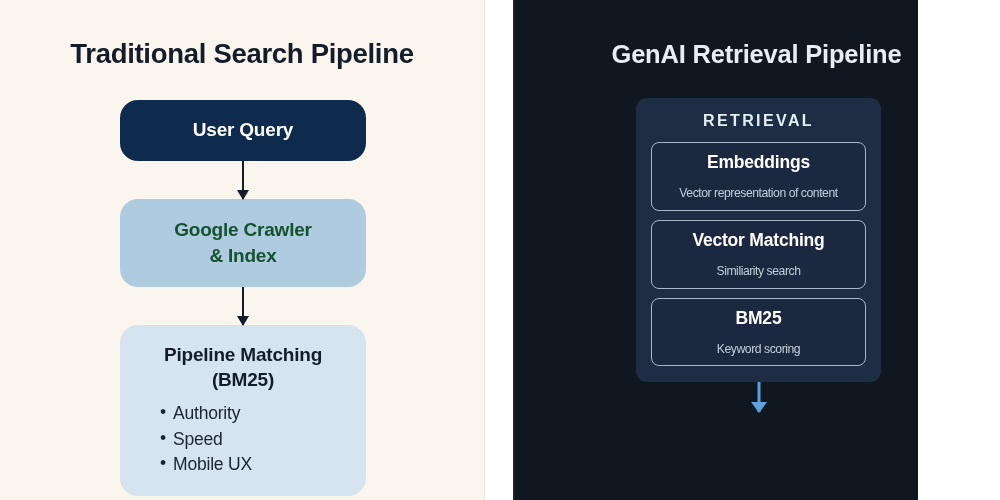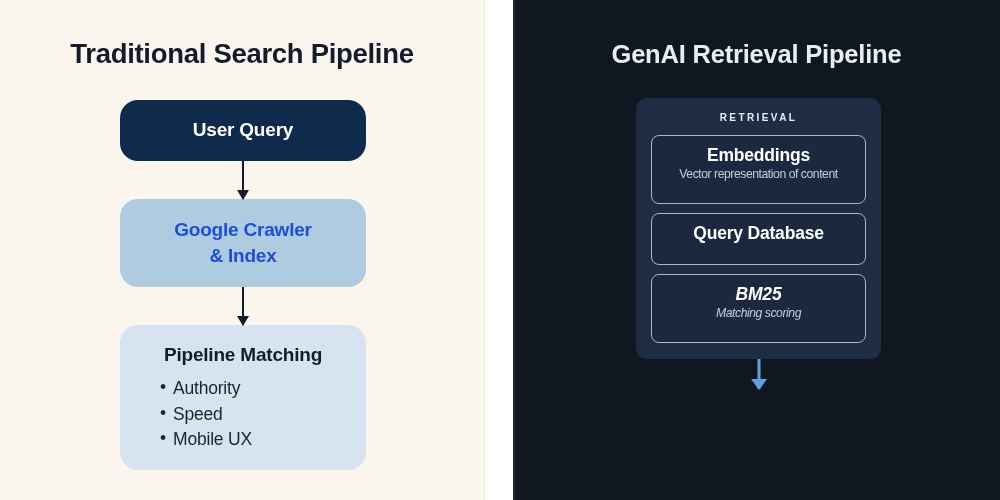--- a/index.html
+++ b/index.html
@@ -57,21 +57,21 @@
   .node-dark {
     background: #0E2A4D;
     color: #FFFFFF;
     padding: 19px 10px 20px;
     font-size: 19px;
     font-weight: bold;
     letter-spacing: -0.2px;
   }
   .node-mid {
     background: #AECBE0;
-    color: #1d4ed8;
+    color: #14532d;
     padding: 18px 10px 19px;
     font-size: 19px;
     font-weight: bold;
     line-height: 1.35;
     letter-spacing: -0.2px;
   }
   .node-light {
     background: #D6E4EF;
     color: #141C2B;
     padding: 17px 10px 18px;
@@ -138,21 +138,21 @@
     content: "";
     position: absolute;
     left: 0; top: 0;
     width: 1px; height: 100%;
     background: #EFE9DC;
   }
 
   
   .panel-right {
     position: relative;
-    width: 487px;
+    width: 405px;
     height: 500px;
     background: #0F1720;
     overflow: hidden;
   }
   .panel-right::before {
     content: "";
     position: absolute;
     left: 0; top: 0;
     width: 2px; height: 100%;
     background: #1B2430;
@@ -179,47 +179,47 @@
   .group-card {
     box-sizing: border-box;
     width: 245px;
     background: #1E2D44;
     border-radius: 11px;
     padding: 14px 15px 16px;
   }
   .group-card .group-title {
     text-align: center;
     color: #E6ECF4;
-    font-size: 10px;
+    font-size: 16px;
     font-weight: bold;
     letter-spacing: 2.4px;
     margin-bottom: 12px;
   }
   .sub-node {
     box-sizing: border-box;
     background: #1B2840;
     border: 1.3px solid #A9B7C9;
     border-radius: 8px;
-    padding: 9px 6px 21px;
+    padding: 9px 6px 9px;
     text-align: center;
     margin-bottom: 9px;
   }
-  .sub-node:last-child { margin-bottom: 0; font-style: italic; }
+  .sub-node:last-child { margin-bottom: 0; }
   .sub-node .sn-title {
     color: #FFFFFF;
     font-size: 17.5px;
     font-weight: bold;
     letter-spacing: -0.2px;
     line-height: 1.15;
   }
   .sub-node .sn-sub {
     color: #C5CEDB;
     font-size: 12.2px;
     letter-spacing: -0.45px;
-    margin-top: 2px;
+    margin-top: 14px;
     line-height: 1.2;
   }
 
   .connector-blue {
     position: relative;
     height: 30px;
     width: 245px;
   }
   .connector-blue .stem {
     position: absolute;
@@ -265,20 +265,21 @@
         <div>&amp; Index</div>
       </div>
 
       <div class="connector">
         <div class="stem"></div>
         <div class="head"></div>
       </div>
 
       <div class="node node-light">
         <div>Pipeline Matching</div>
+        <div>(BM25)</div>
         <ul class="bullets">
           <li>Authority</li>
           <li>Speed</li>
           <li>Mobile UX</li>
         </ul>
       </div>
 
     </div>
   </div>
 
@@ -291,26 +292,27 @@
 
       <div class="group-card">
         <div class="group-title">RETRIEVAL</div>
 
         <div class="sub-node">
           <div class="sn-title">Embeddings</div>
           <div class="sn-sub">Vector representation of content</div>
         </div>
 
         <div class="sub-node">
-          <div class="sn-title">Query Database</div>
+          <div class="sn-title">Vector Matching</div>
+          <div class="sn-sub">Similiarity search</div>
         </div>
 
         <div class="sub-node">
           <div class="sn-title">BM25</div>
-          <div class="sn-sub">Matching scoring</div>
+          <div class="sn-sub">Keyword scoring</div>
         </div>
       </div>
 
       <div class="connector-blue">
         <div class="stem"></div>
         <div class="head"></div>
       </div>
 
 
     </div>

